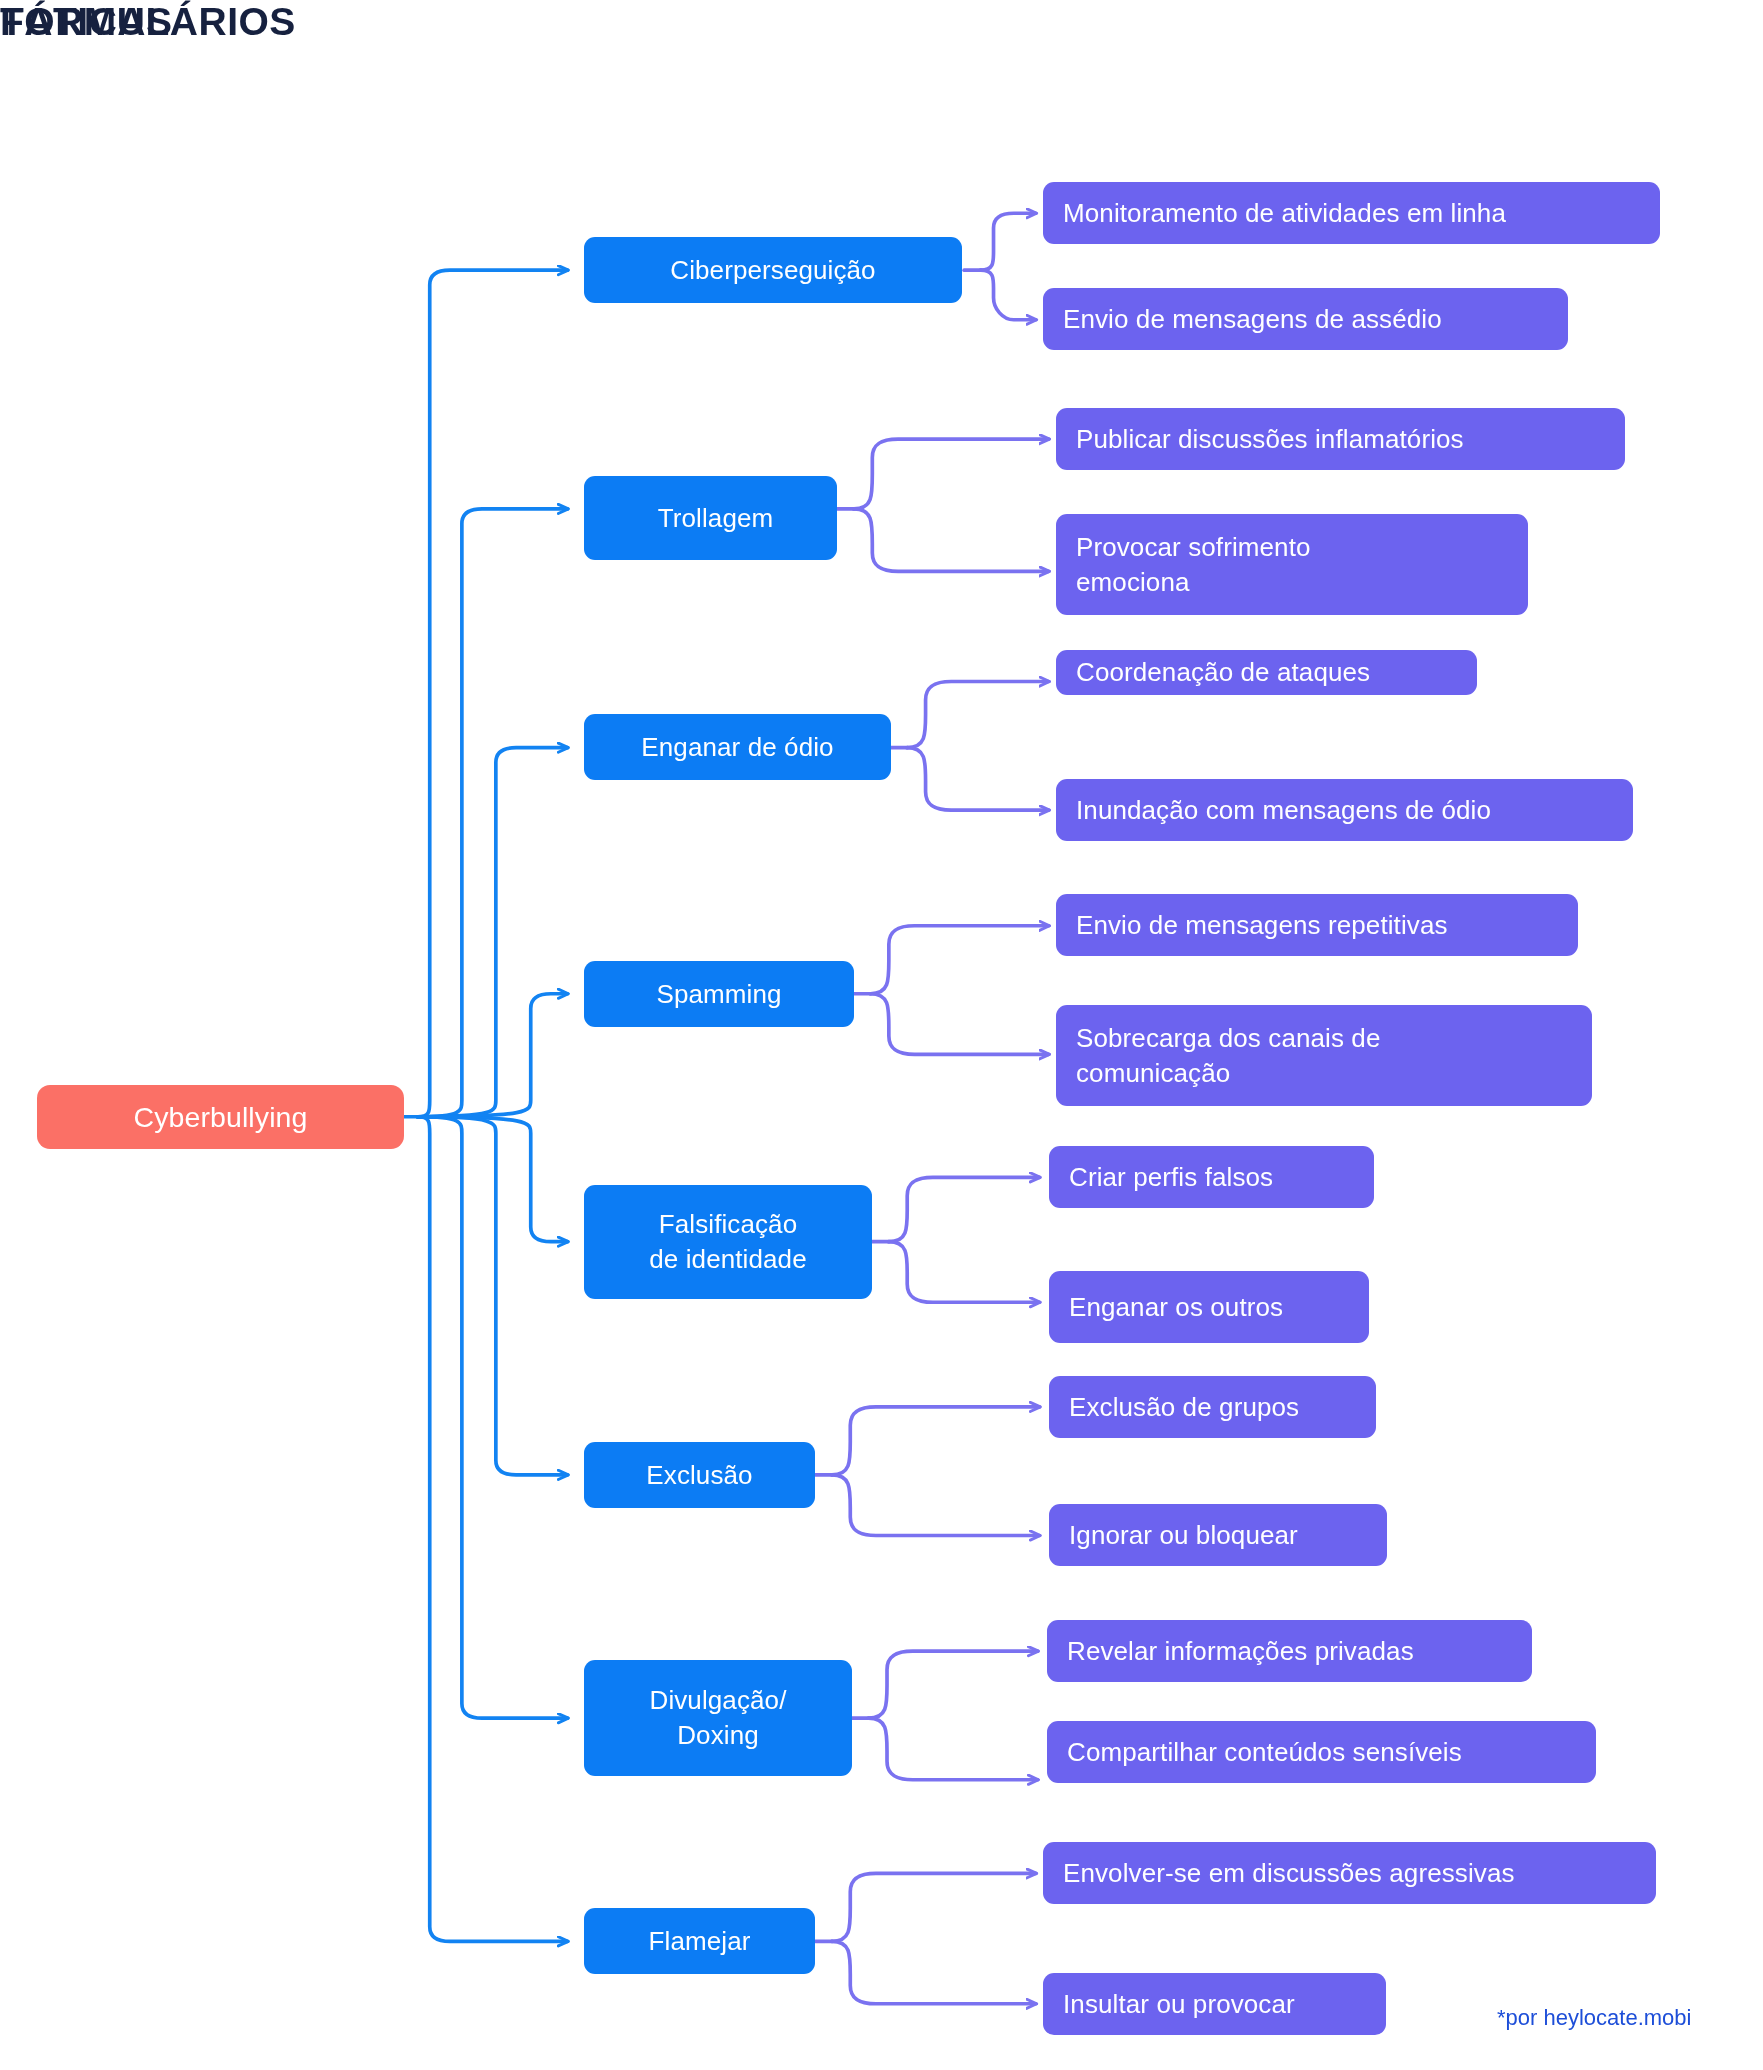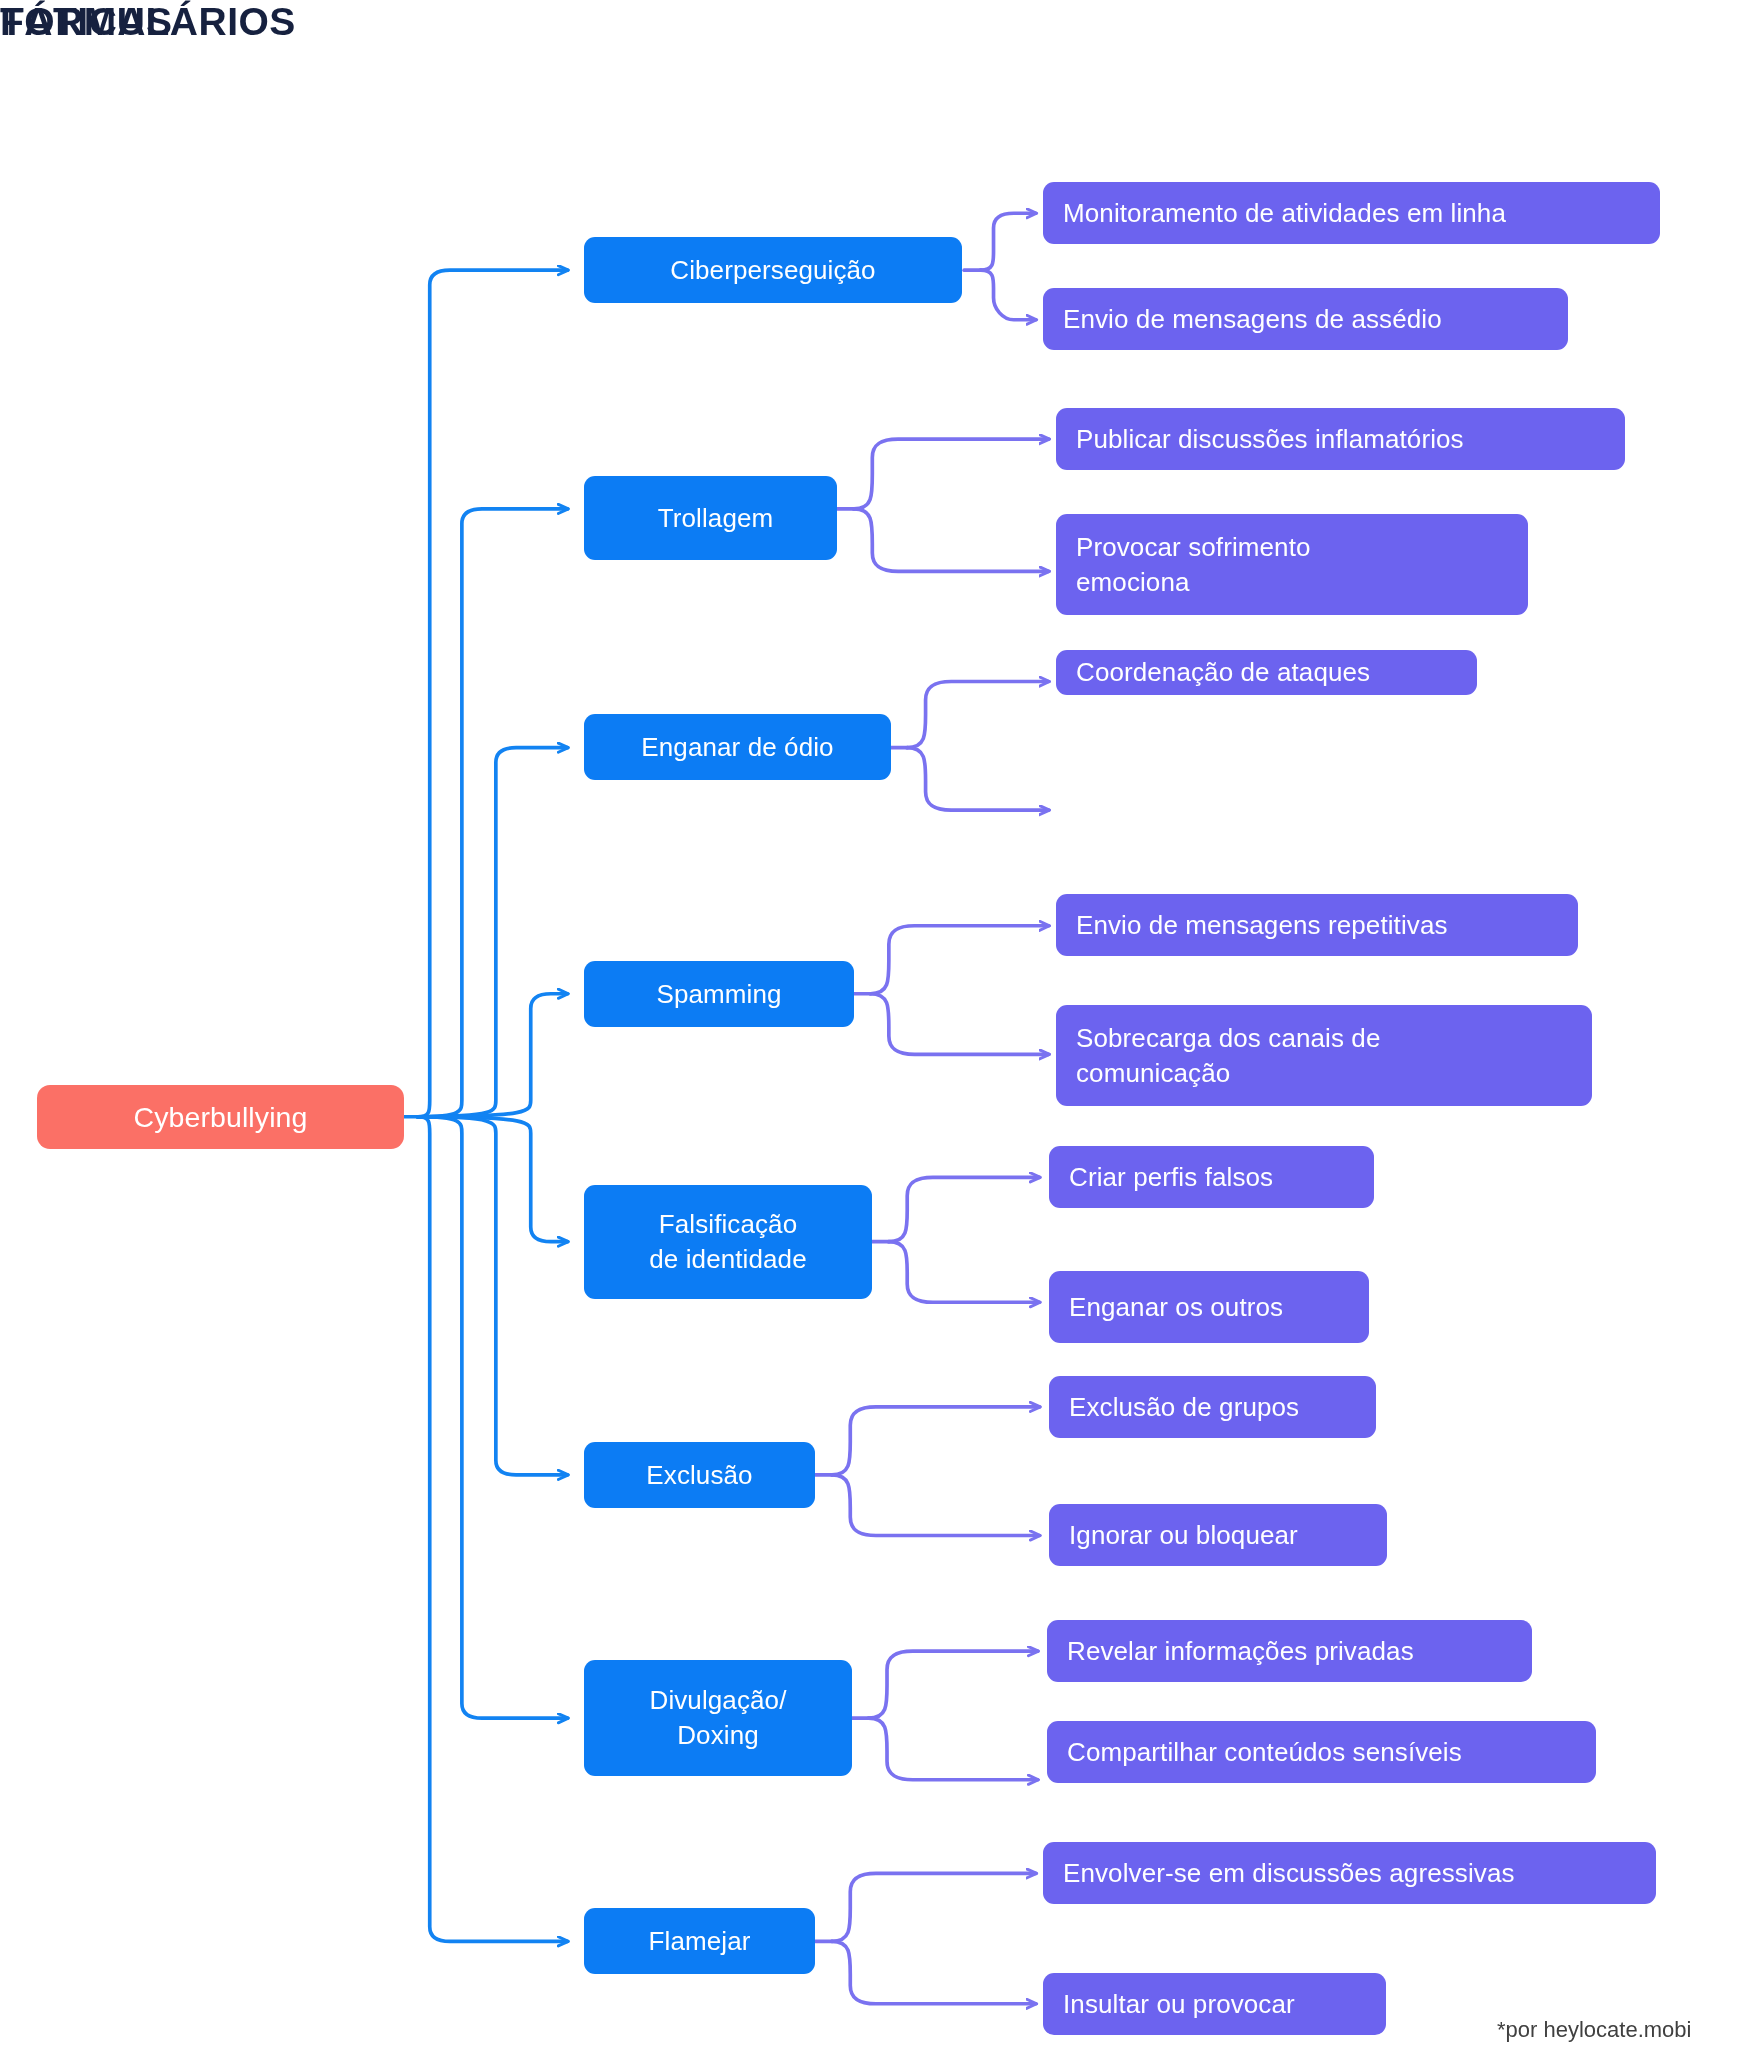--- a/index.html
+++ b/index.html
@@ -46,23 +46,22 @@
   }
   .tactic-node{
     background:#6c63ef;
     justify-content:flex-start;
     text-align:left;
   }
   .credit{
     position:absolute;
     left:1497px;top:2005px;
     font-size:22px;
-    color:#404040;
+    color:#1d4ed8;
     white-space:nowrap;
-    margin-top:12px;
   }
 </style>
 </head>
 <body>
 
 <div id="canvas">
 
   <svg id="edges" viewBox="0 0 1920 2255" xmlns="http://www.w3.org/2000/svg">
     <defs>
       <marker id="ahBlue" markerWidth="14" markerHeight="14" refX="11" refY="6" orient="auto" markerUnits="userSpaceOnUse">
@@ -147,20 +146,21 @@
   <div class="node form-node" style="left:584px;top:1908px;width:231px;height:66px;">Flamejar</div>
 
   <div class="node tactic-node" style="left:1043px;top:182px;width:617px;height:62px;">Monitoramento de atividades em linha</div>
   <div class="node tactic-node" style="left:1043px;top:288px;width:525px;height:62px;">Envio de mensagens de assédio</div>
 
   <div class="node tactic-node" style="left:1056px;top:408px;width:569px;height:62px;">Publicar discussões inflamatórios</div>
   <div class="node tactic-node" style="left:1056px;top:514px;width:472px;height:101px;">Provocar sofrimento
 emociona</div>
 
   <div class="node tactic-node" style="left:1056px;top:650px;width:421px;height:45px;">Coordenação de ataques</div>
+  <div class="node tactic-node" style="left:1056px;top:779px;width:577px;height:62px;">Inundação com mensagens de ódio</div>
 
   <div class="node tactic-node" style="left:1056px;top:894px;width:522px;height:62px;">Envio de mensagens repetitivas</div>
   <div class="node tactic-node" style="left:1056px;top:1005px;width:536px;height:101px;">Sobrecarga dos canais de
 comunicação</div>
 
   <div class="node tactic-node" style="left:1049px;top:1146px;width:325px;height:62px;">Criar perfis falsos</div>
   <div class="node tactic-node" style="left:1049px;top:1271px;width:320px;height:72px;">Enganar os outros</div>
 
   <div class="node tactic-node" style="left:1049px;top:1376px;width:327px;height:62px;">Exclusão de grupos</div>
   <div class="node tactic-node" style="left:1049px;top:1504px;width:338px;height:62px;">Ignorar ou bloquear</div>

